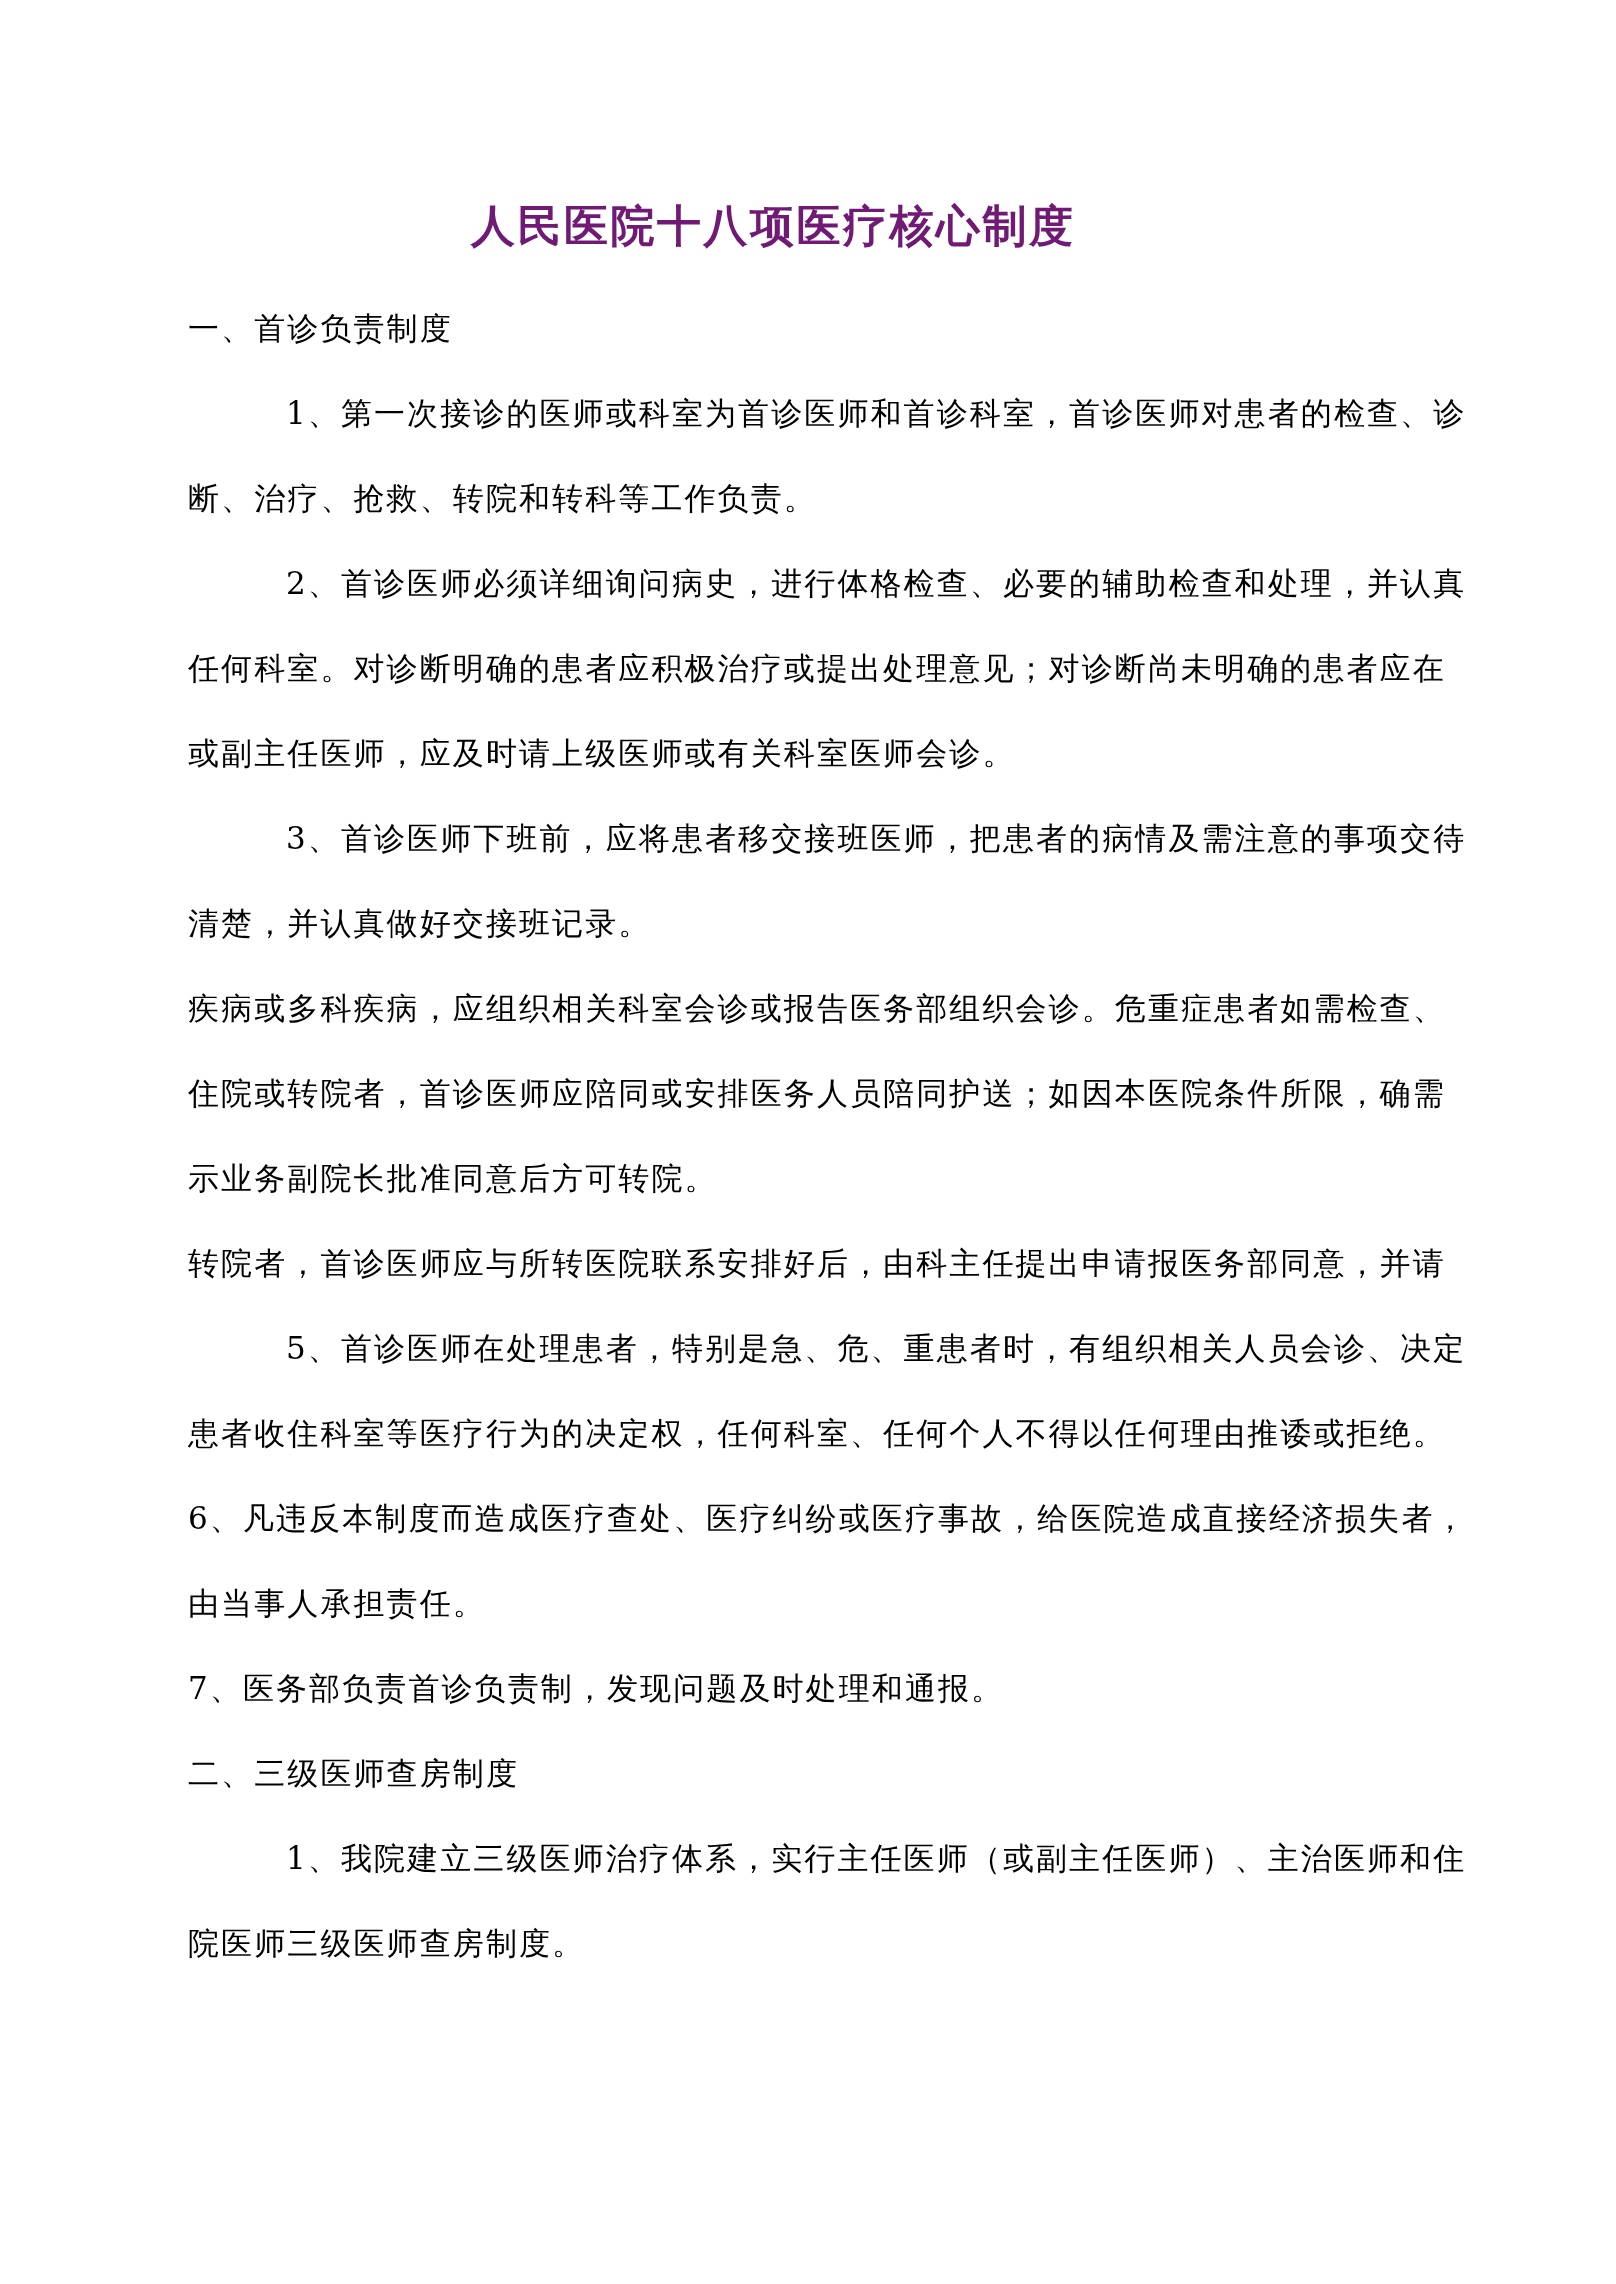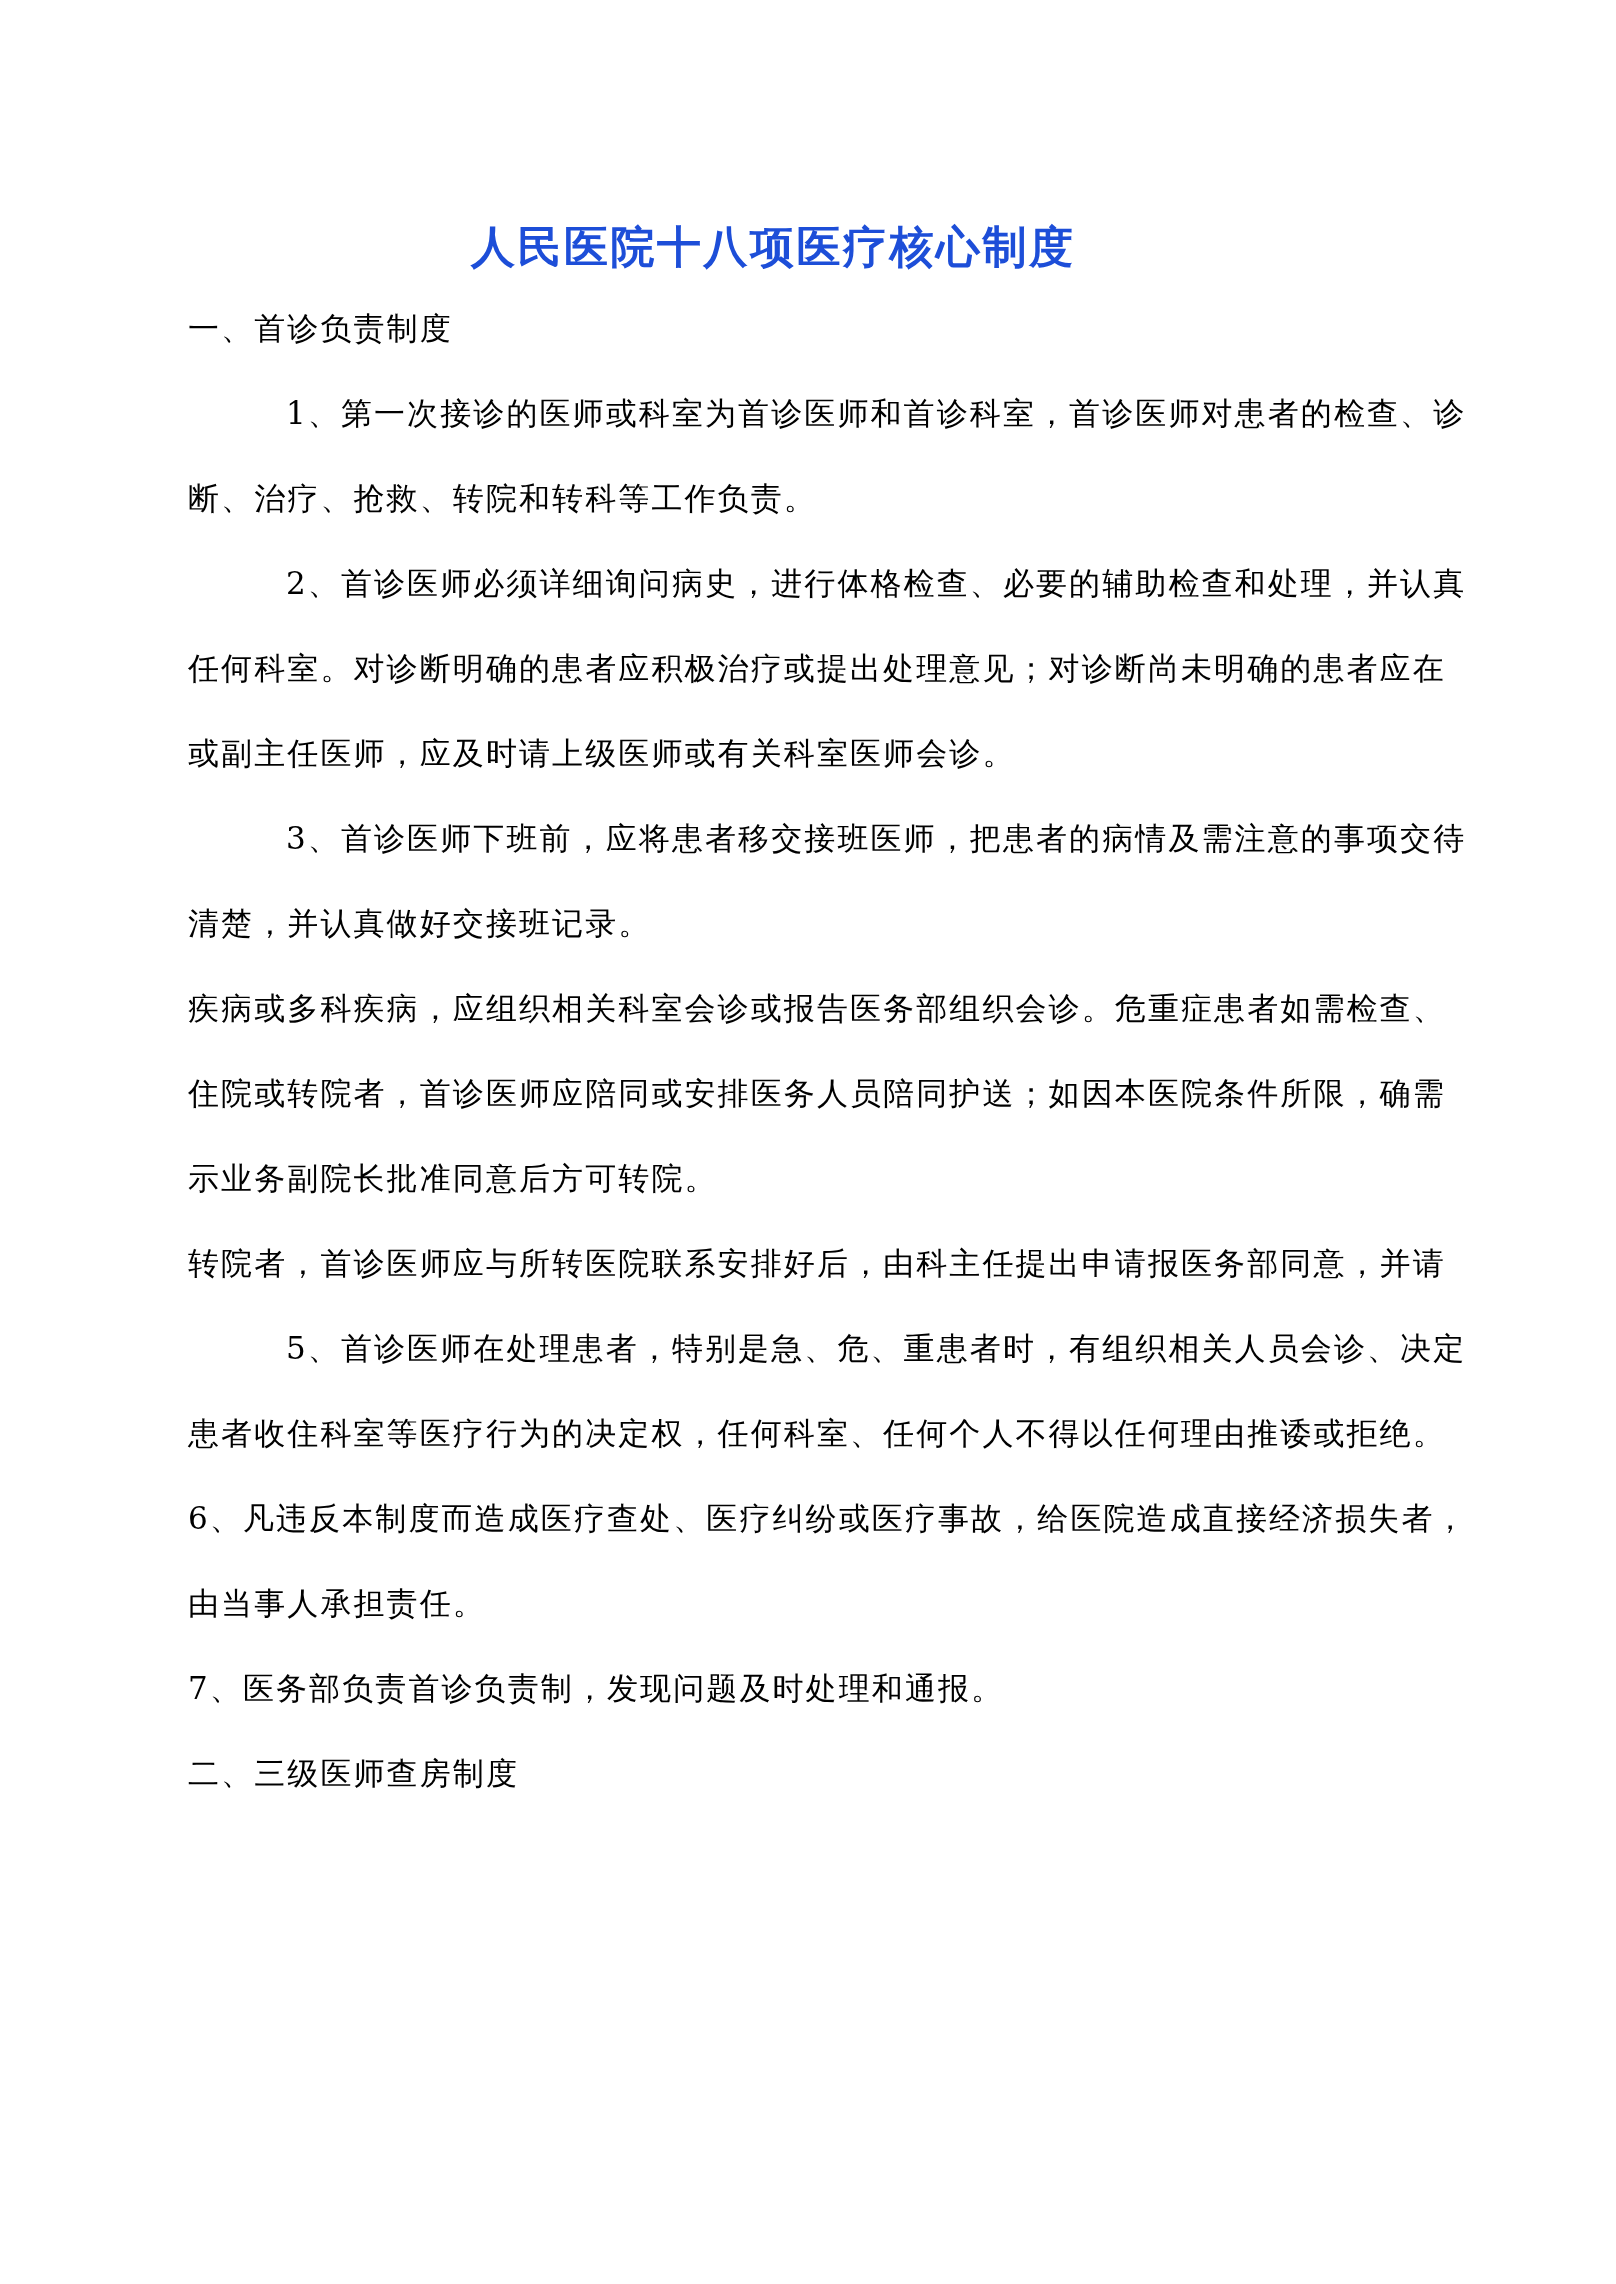--- a/index.html
+++ b/index.html
@@ -1,22 +1,22 @@
 <!DOCTYPE html>
 <html style="font-size:13.5px"><head>
 <meta charset="utf-8">
 <style>
   html, body { margin: 0; padding: 0; background: #ffffff; }
   body { width: 1616px; height: 2284px; position: relative; overflow: hidden; color: #000000; }
   .page { position: absolute; left: 0; top: 0; width: 1616px; height: 2284px; background: #ffffff; }
   .doc-title {
-    position: absolute; left: 471px; top: 221px; width: 640px; height: 59px;
-    font-family: Liberation Mono, monospace;
+    position: absolute; left: 471px; top: 196px; width: 640px; height: 59px;
+    font-family: Liberation Sans, sans-serif;
     font-weight: bold; font-size: 44px; line-height: 59px;
-    letter-spacing: 2.5px; white-space: nowrap; color: #1d4ed8;
+    letter-spacing: 2.5px; white-space: nowrap; color: #701a75;
   }
   .body-text {
     position: absolute; left: 188px; top: 286px; width: 1254px;
     font-family: "DejaVu Serif", "Liberation Serif", serif;
     font-size: 31px; line-height: 85px; letter-spacing: 2.1px; color: #000000;
   }
   .line { display: block; height: 85px; white-space: nowrap; overflow: visible; }
   .line.indent { padding-left: 98px; }
   .heading { }
 </style>
@@ -65,16 +65,20 @@
       </div>
 
       <div>
         <span class="line">7、医务部负责首诊负责制，发现问题及时处理和通报。</span>
       </div>
     </div>
 
     <div>
       <span class="line heading">二、三级医师查房制度</span>
 
+      <div>
+        <span class="line indent">1、我院建立三级医师治疗体系，实行主任医师（或副主任医师）、主治医师和住</span>
+        <span class="line">院医师三级医师查房制度。</span>
+      </div>
     </div>
   </div>
 </div>
 
 
 </body></html>

